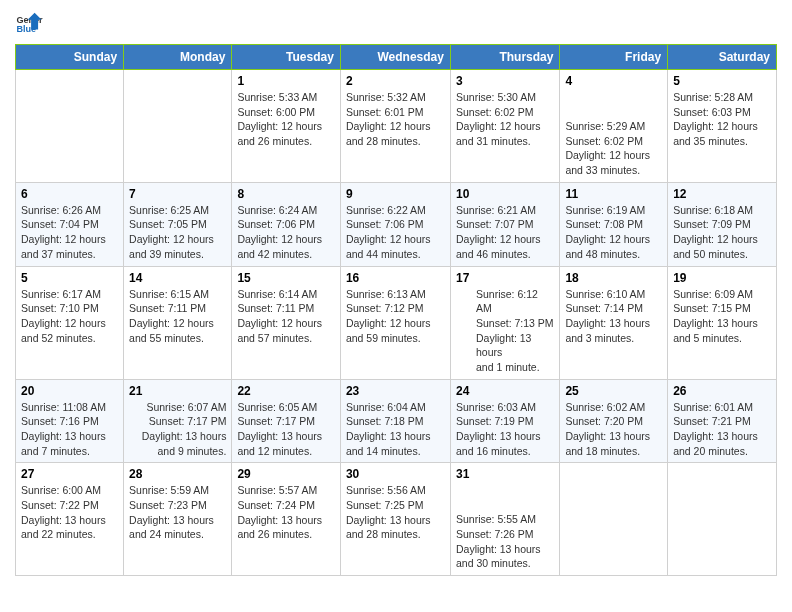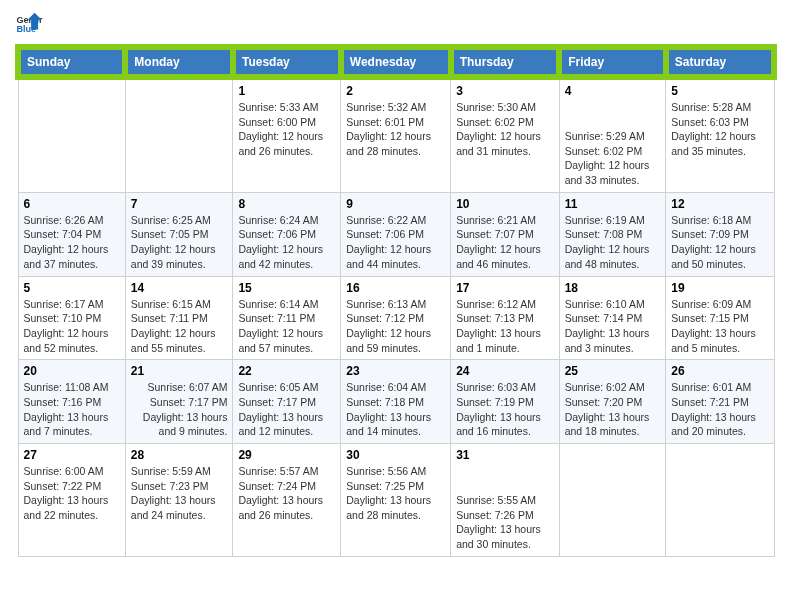--- a/index.html
+++ b/index.html
@@ -40,25 +40,25 @@
       margin-top: 2px;
     }
     table {
       width: 100%;
       border-collapse: collapse;
       font-size: 10.5px;
     }
     thead tr th {
       background-color: #3a7abf;
       color: #fff;
-      text-align: left;
+      text-align: right;
       padding: 5px 6px;
       font-size: 12px;
       font-weight: bold;
-      border: 6px solid #84cc16;
+      border: 1px solid #84cc16;
     }
     tbody tr td {
       vertical-align: top;
       border: 1px solid #d0d0d0;
       padding: 4px 5px;
       height: 82px;
       width: 113px;
     }
     tbody tr:nth-child(even) td {
       background-color: #f4f8fd;
@@ -221,21 +221,21 @@
         </td>
         <td>
           <span class="day-number">16</span>
           <div class="day-info" style="white-space: pre-line;">Sunrise: 6:13 AM
 Sunset: 7:12 PM
 Daylight: 12 hours
 and 59 minutes.</div>
         </td>
         <td>
           <span class="day-number">17</span>
-          <div class="day-info" style="white-space: pre-line;">Sunrise: 6:12 AM
+          <div class="day-info" style="white-space: pre-line; margin-left: 20px;">Sunrise: 6:12 AM
 Sunset: 7:13 PM
 Daylight: 13 hours
 and 1 minute.</div>
         </td>
         <td>
           <span class="day-number">18</span>
           <div class="day-info" style="white-space: pre-line;">Sunrise: 6:10 AM
 Sunset: 7:14 PM
 Daylight: 13 hours
 and 3 minutes.</div>

